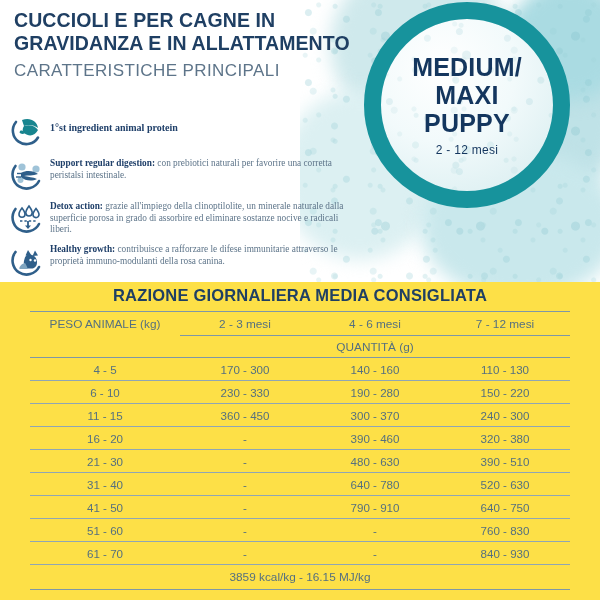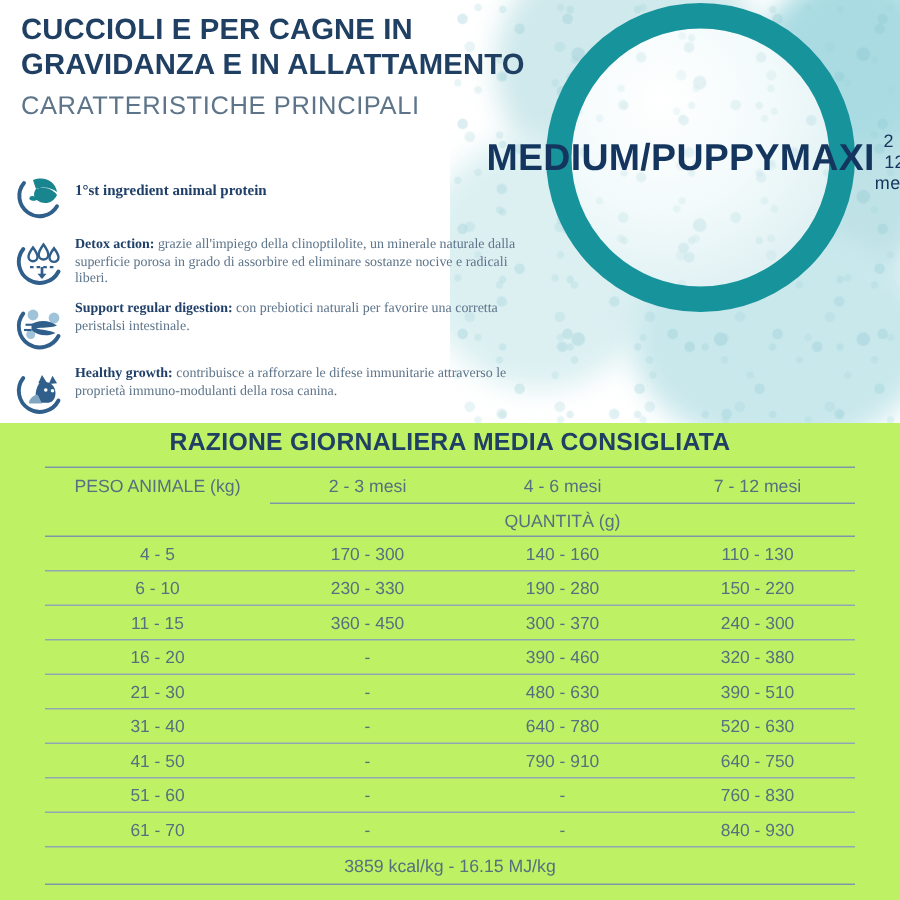--- a/index.html
+++ b/index.html
@@ -81,20 +81,21 @@
   }
   #badge-inner .tex-grain { opacity: .35; }
 
   #badge-text {
     position: absolute;
     left: 364px;
     top: 2px;
     width: 206px;
     height: 206px;
     display: flex;
+    flex-direction: column;
     align-items: center;
     justify-content: center;
     text-align: center;
     z-index: 4;
   }
   .badge-line {
     color: #14365e;
     font-size: 25px;
     font-weight: bold;
     letter-spacing: .2px;
@@ -168,21 +169,21 @@
   .feature.first .f-text { padding-top: 10px; }
   .feature.first .f-text b { font-size: 10px; }
 
   
   #table-section {
     position: absolute;
     left: 0;
     top: 282px;
     width: 600px;
     height: 318px;
-    background: #bef264;
+    background: #fde047;
   }
   #table-title {
     text-align: center;
     color: #1f3f63;
     font-size: 16.5px;
     font-weight: bold;
     letter-spacing: .2px;
     padding-top: 4px;
   }
   table {
@@ -244,22 +245,22 @@
     <div class="tex-grain"></div>
   </div>
 
   <div id="badge-inner">
     <div class="tex-grain"></div>
   </div>
   <div id="badge-ring"></div>
 
   <div id="badge-text">
     <div class="badge-line">MEDIUM/</div>
+    <div class="badge-line">MAXI</div>
     <div class="badge-line">PUPPY</div>
-    <div class="badge-line">MAXI</div>
     <div class="badge-sub">2 - 12 mesi</div>
   </div>
 
   <div id="headline">
     <div class="head-line">CUCCIOLI E PER CAGNE IN</div>
     <div class="head-line">GRAVIDANZA E IN ALLATTAMENTO</div>
     <div id="subhead">CARATTERISTICHE PRINCIPALI</div>
   </div>
 
   <div id="features">
@@ -268,54 +269,54 @@
       <div class="f-icon">
         <svg width="40" height="38" viewBox="0 0 40 38">
           <path d="M8 10 A13.5 13.5 0 1 0 30 25.5" fill="none" stroke="#2f5f8a" stroke-width="2.6" stroke-linecap="round"></path>
           <path d="M14 8 C22 5 29 9 30 16 C26 13 21 12 16 14 C15 11 14.5 9.5 14 8 Z" fill="#18858f"></path>
           <path d="M16 14 C22 12 27 14 30 18 C27 24 21 25 16 21 C14 19 14.5 16 16 14 Z" fill="#18858f"></path>
           <path d="M12 19 C14 18 16 19 17 21 C15 22.5 12.5 22 11.5 20.5 Z" fill="#18858f"></path>
         </svg>
       </div>
       <div class="f-text">
         <b>1°st ingredient animal protein</b><span></span>
+      </div>
+    </div>
+
+    <div class="feature">
+      <div class="f-icon">
+        <svg width="40" height="38" viewBox="0 0 40 38">
+          <path d="M7.5 11 A14 14 0 1 0 31 26" fill="none" stroke="#2f5f8a" stroke-width="2.6" stroke-linecap="round"></path>
+          <circle cx="14" cy="12" r="3.6" fill="#9fc3d8"></circle>
+          <circle cx="28" cy="14" r="3.6" fill="#9fc3d8"></circle>
+          <circle cx="12.5" cy="25" r="3" fill="#9fc3d8"></circle>
+          <path d="M13 18 C19 14.5 26 16 30 19 C25 21 20 20 16 21 C20 22 25 22 29 24 C24 26.5 17 26 13 22 Z" fill="#2f5f8a"></path>
+          <line x1="9" y1="18.5" x2="14" y2="18.5" stroke="#2f5f8a" stroke-width="1.4"></line>
+          <line x1="8" y1="22" x2="13" y2="22" stroke="#2f5f8a" stroke-width="1.4"></line>
+        </svg>
+      </div>
+      <div class="f-text">
+        <b>Support regular digestion:</b><span> con prebiotici naturali per favorire una corretta peristalsi intestinale.</span>
       </div>
     </div>
 
     <div class="feature">
       <div class="f-icon">
         <svg width="40" height="38" viewBox="0 0 40 38">
           <path d="M7.5 11 A14 14 0 1 0 31 26" fill="none" stroke="#2f5f8a" stroke-width="2.6" stroke-linecap="round"></path>
           <path d="M14 10 C14 10 11 14 11 16.2 a3 3 0 0 0 6 0 C17 14 14 10 14 10 Z" fill="none" stroke="#2f5f8a" stroke-width="1.6"></path>
           <path d="M21 8 C21 8 17.8 12.4 17.8 14.8 a3.2 3.2 0 0 0 6.4 0 C24.2 12.4 21 8 21 8 Z" fill="none" stroke="#2f5f8a" stroke-width="1.6"></path>
           <path d="M28 10.5 C28 10.5 25 14.5 25 16.6 a3 3 0 0 0 6 0 C31 14.5 28 10.5 28 10.5 Z" fill="none" stroke="#2f5f8a" stroke-width="1.6"></path>
           <line x1="12" y1="23" x2="28" y2="23" stroke="#2f5f8a" stroke-width="1.5" stroke-dasharray="2.4 2"></line>
           <line x1="20" y1="23" x2="20" y2="30" stroke="#2f5f8a" stroke-width="1.8"></line>
           <path d="M17 27.5 L20 31 L23 27.5 Z" fill="#2f5f8a"></path>
         </svg>
       </div>
       <div class="f-text">
         <b>Detox action:</b><span> grazie all'impiego della clinoptilolite, un minerale naturale dalla superficie porosa in grado di assorbire ed eliminare sostanze nocive e radicali liberi.</span>
-      </div>
-    </div>
-
-    <div class="feature">
-      <div class="f-icon">
-        <svg width="40" height="38" viewBox="0 0 40 38">
-          <path d="M7.5 11 A14 14 0 1 0 31 26" fill="none" stroke="#2f5f8a" stroke-width="2.6" stroke-linecap="round"></path>
-          <circle cx="14" cy="12" r="3.6" fill="#9fc3d8"></circle>
-          <circle cx="28" cy="14" r="3.6" fill="#9fc3d8"></circle>
-          <circle cx="12.5" cy="25" r="3" fill="#9fc3d8"></circle>
-          <path d="M13 18 C19 14.5 26 16 30 19 C25 21 20 20 16 21 C20 22 25 22 29 24 C24 26.5 17 26 13 22 Z" fill="#2f5f8a"></path>
-          <line x1="9" y1="18.5" x2="14" y2="18.5" stroke="#2f5f8a" stroke-width="1.4"></line>
-          <line x1="8" y1="22" x2="13" y2="22" stroke="#2f5f8a" stroke-width="1.4"></line>
-        </svg>
-      </div>
-      <div class="f-text">
-        <b>Support regular digestion:</b><span> con prebiotici naturali per favorire una corretta peristalsi intestinale.</span>
       </div>
     </div>
 
     <div class="feature">
       <div class="f-icon">
         <svg width="40" height="38" viewBox="0 0 40 38">
           <path d="M7.5 11 A14 14 0 1 0 31 26" fill="none" stroke="#2f5f8a" stroke-width="2.6" stroke-linecap="round"></path>
           <path d="M20 9 L17.5 14.5 L23.5 14.5 Z" fill="#2f5f8a"></path>
           <path d="M27 9.5 L24.5 15 L30 14.5 Z" fill="#2f5f8a"></path>
           <path d="M19 14 C25 12.5 29 16 29 21 C29 25 27 27 24.5 27.5 L18.5 27.5 C16 26 15 22 16.5 18 C17 16 18 14.5 19 14 Z" fill="#2f5f8a"></path>

